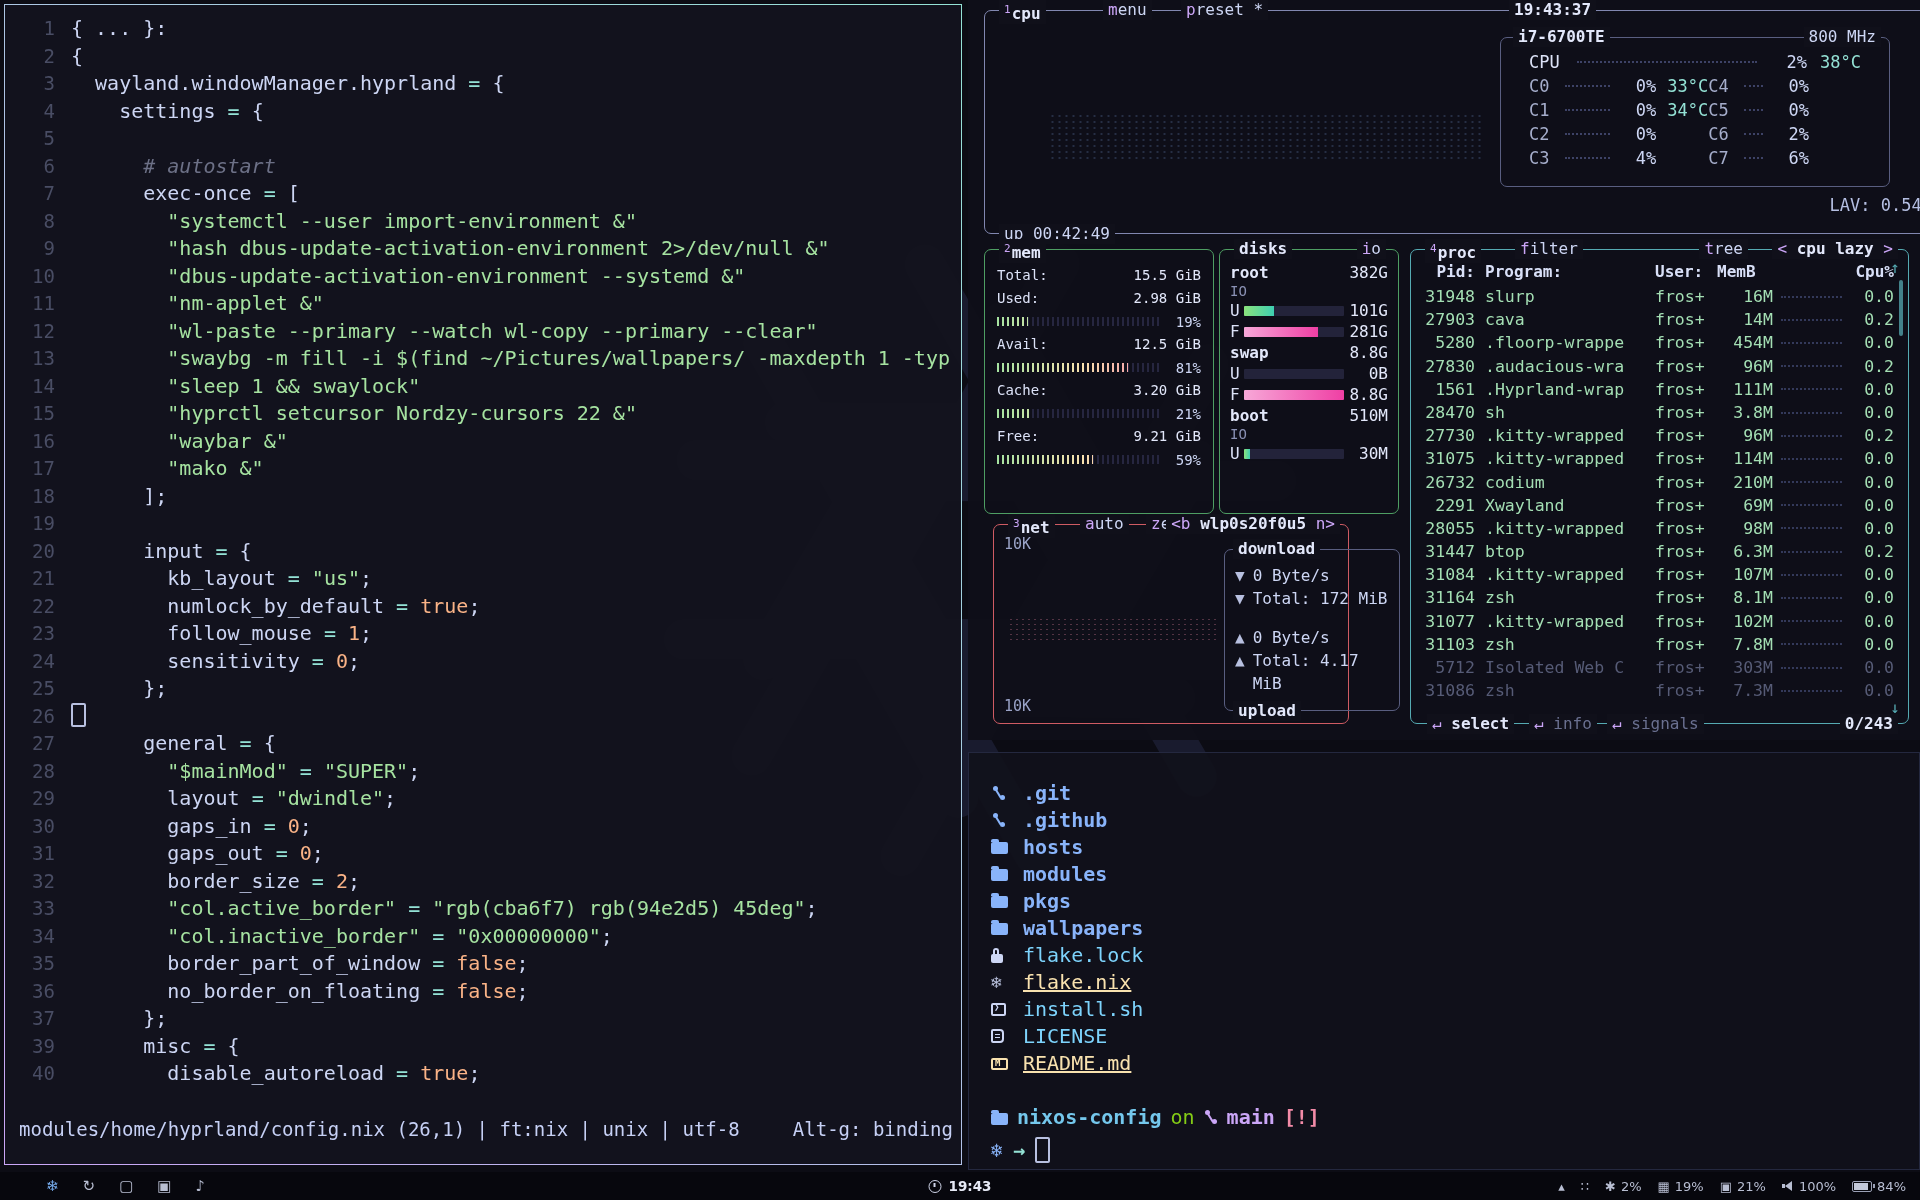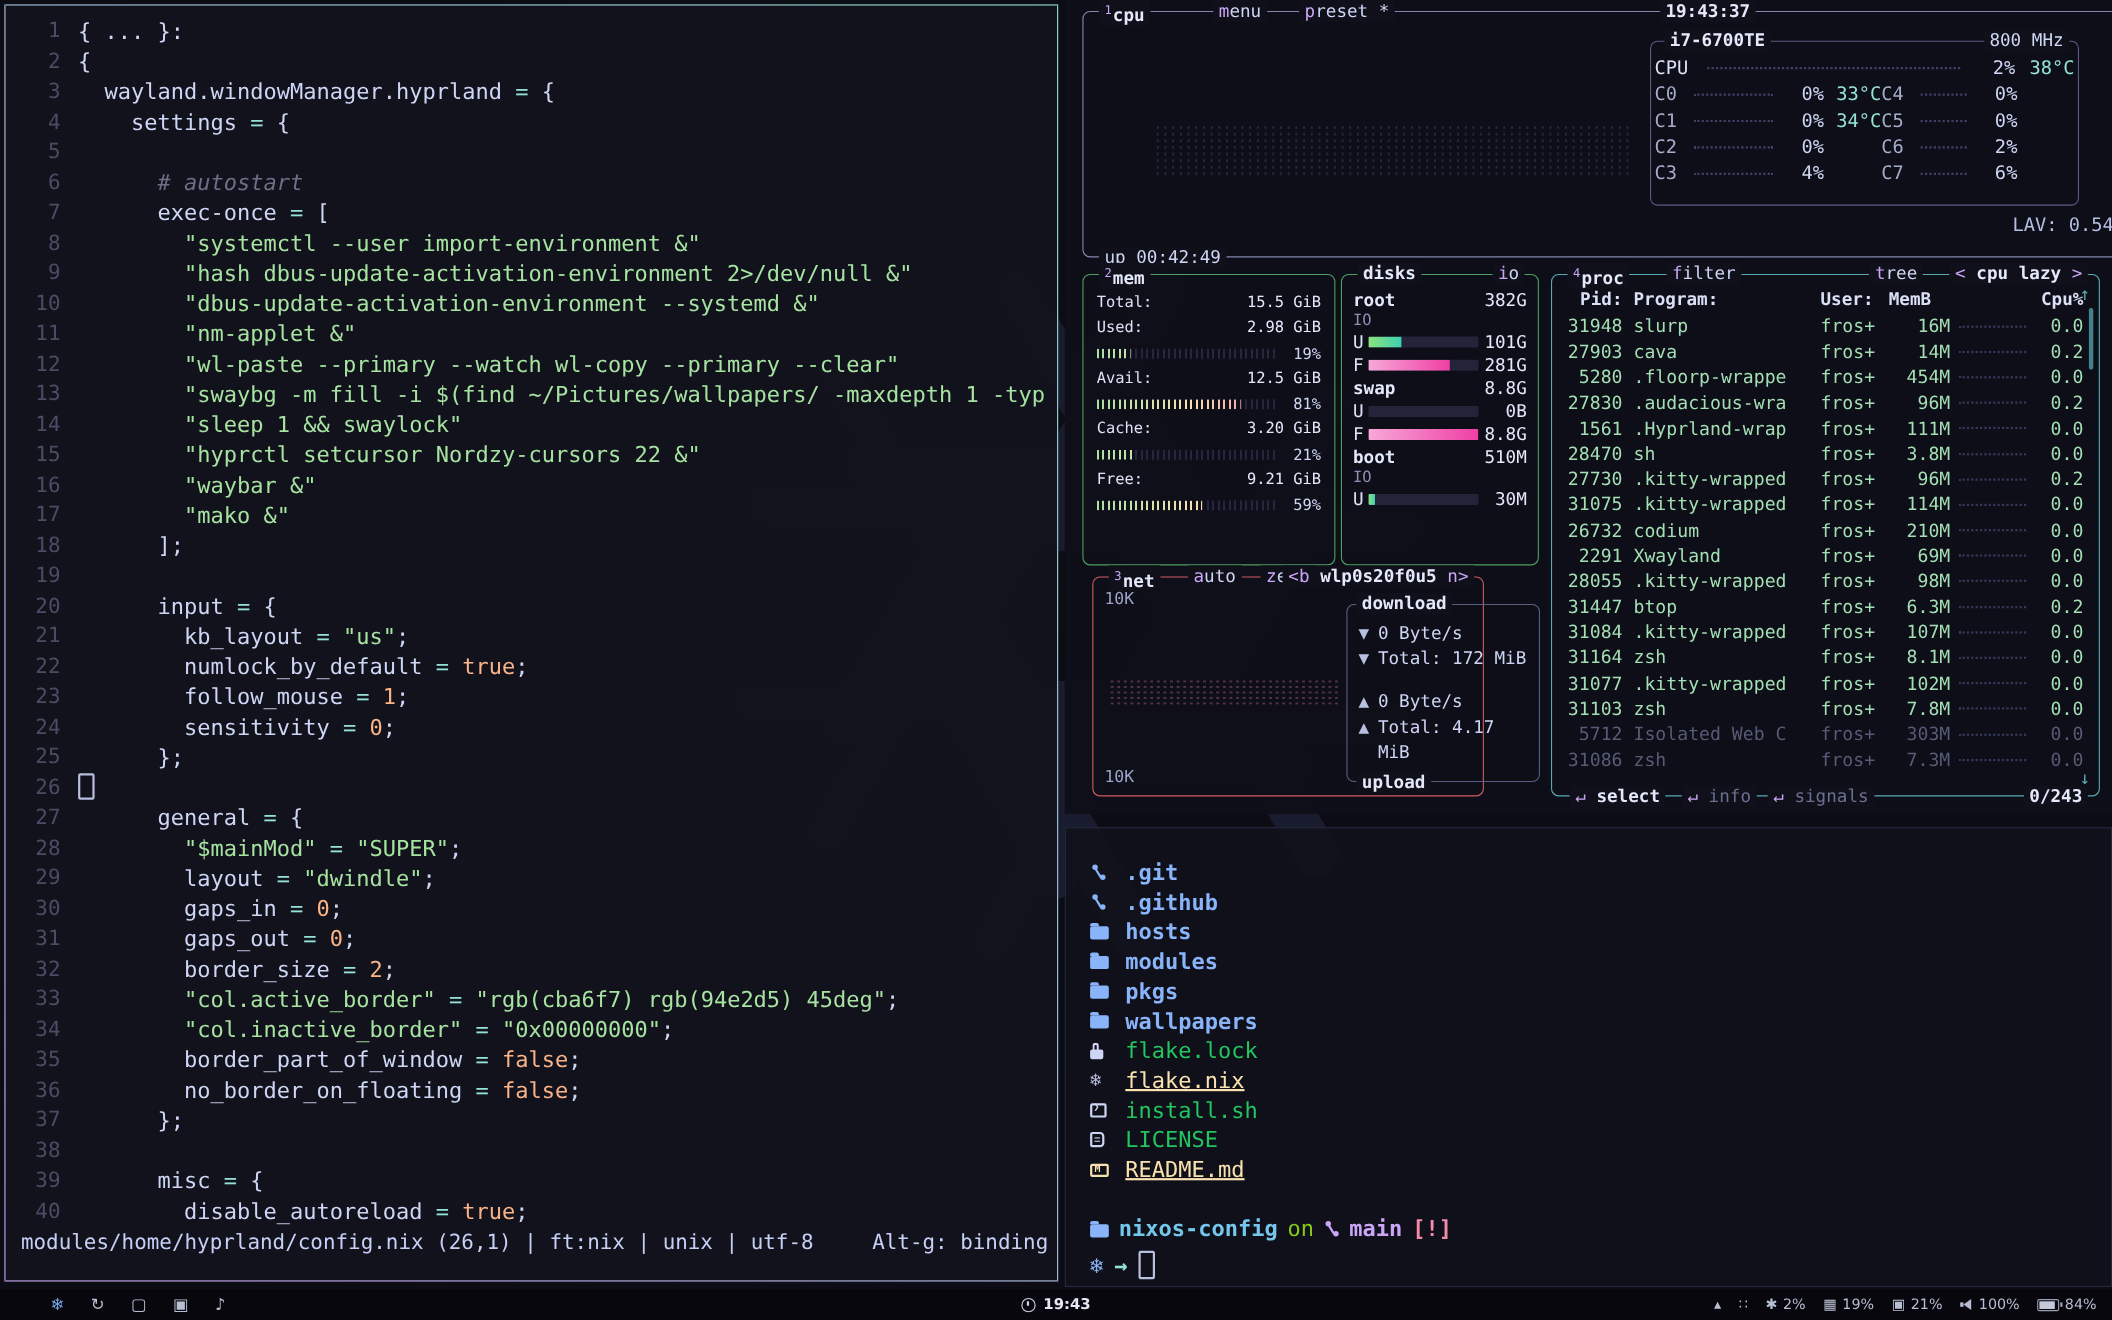--- a/index.html
+++ b/index.html
@@ -34,21 +34,21 @@
   .pm{color:var(--mauve);}
   .dimchip{color:#6a7090;}
 
   .cpu-box{left:16px;top:10px;width:1067px;height:224px;border-color:var(--cpu-border);}
   .ch-title{left:14px;} .ch-menu{left:118px;} .ch-preset{left:196px;}
   .ch-time{left:524px;font-weight:bold;color:#e3e8fb;} .ch-intv{right:8px;}
   .cpu-graph{position:absolute;left:64px;top:102px;width:436px;height:50px;
      background-image:radial-gradient(rgba(137,180,250,0.55) 1px,transparent 1.3px);
      background-size:7px 6px;opacity:.35;}
   .cpu-inner{position:absolute;left:515px;top:26px;width:390px;height:150px;border:1px solid var(--inner-border);
-     border-radius:7px;padding:12px 3px 4px;box-sizing:border-box;}
+     border-radius:7px;padding:12px 28px 4px;box-sizing:border-box;}
   .ch-model{left:12px;font-weight:bold;color:#e3e8fb;} .ch-freq{right:8px;}
   .cpu-row{display:flex;align-items:center;font-size:17px;height:24px;}
   .cpu-row .clab{width:40px;color:#dce2f7;}
   .cpu-row .cdots{flex:1;border-bottom:2px dotted #3d4266;height:0;margin:0 8px;}
   .cpu-row .cpct{width:42px;text-align:right;}
   .cpu-row .ctmp{width:54px;text-align:right;color:var(--teal);}
   .cores{display:grid;grid-template-columns:1.08fr 0.92fr;grid-template-rows:repeat(4,24px);
      grid-auto-flow:column;font-size:17px;}
   .core{display:flex;align-items:center;}
   .core .cname{color:#a5adcb;width:30px;}
@@ -116,21 +116,21 @@
   .scroll-down{position:absolute;right:8px;bottom:6px;color:var(--proc-border);font-size:16px;}
   .scroll-thumb{position:absolute;right:5px;top:30px;width:4px;height:56px;background:var(--proc-border);opacity:.75;border-radius:2px;}
   .ch-select{left:16px;} .ch-info{left:118px;} .ch-signals{left:196px;} .ch-count{right:10px;font-weight:bold;color:#e3e8fb;}
 
   
   .term{left:968px;top:752px;width:952px;height:418px;background:rgba(17,17,27,0.93);border:1px solid #24283f;}
   #file-list{position:absolute;left:22px;top:26px;font-size:20px;}
   .frow{display:flex;align-items:center;height:27px;}
   .fic{width:32px;display:flex;align-items:center;flex:none;}
   .f-dir{color:var(--blue);font-weight:bold;}
-  .f-file{color:#22c55e;text-align:right;}
+  .f-file{color:#7dd3fc;text-align:right;}
   .f-nix{color:var(--yellow);text-decoration:underline;}
   .f-md{color:var(--yellow);text-decoration:underline;}
   .prompt{position:absolute;left:22px;top:352px;font-size:20px;display:flex;align-items:center;gap:9px;}
   .p-dir{color:#74c7ec;font-weight:bold;}
   .p-on{color:#84cc16;}
   .p-branch{color:var(--mauve);font-weight:bold;}
   .p-status{color:var(--red);font-weight:bold;}
   .prompt2{position:absolute;left:22px;top:384px;font-size:20px;display:flex;align-items:center;gap:10px;}
   .p-nix{color:var(--blue);} .p-arrow{color:var(--teal);font-weight:bold;}
   .tcursor{display:inline-block;width:11px;height:22px;border:2px solid #b8c0e0;border-radius:2px;}
@@ -245,21 +245,20 @@
         <div class="cline"><span class="lnum">28</span><span class="ltext" style="padding-left: 8ch;"><span class="tok-s">"$mainMod" </span><span class="tok-o">= </span><span class="tok-s">"SUPER"</span><span class="tok-p">;</span></span></div>
         <div class="cline"><span class="lnum">29</span><span class="ltext" style="padding-left: 8ch;"><span class="tok-p">layout </span><span class="tok-o">= </span><span class="tok-s">"dwindle"</span><span class="tok-p">;</span></span></div>
         <div class="cline"><span class="lnum">30</span><span class="ltext" style="padding-left: 8ch;"><span class="tok-p">gaps_in </span><span class="tok-o">= </span><span class="tok-n">0</span><span class="tok-p">;</span></span></div>
         <div class="cline"><span class="lnum">31</span><span class="ltext" style="padding-left: 8ch;"><span class="tok-p">gaps_out </span><span class="tok-o">= </span><span class="tok-n">0</span><span class="tok-p">;</span></span></div>
         <div class="cline"><span class="lnum">32</span><span class="ltext" style="padding-left: 8ch;"><span class="tok-p">border_size </span><span class="tok-o">= </span><span class="tok-n">2</span><span class="tok-p">;</span></span></div>
         <div class="cline"><span class="lnum">33</span><span class="ltext" style="padding-left: 8ch;"><span class="tok-s">"col.active_border" </span><span class="tok-o">= </span><span class="tok-s">"rgb(cba6f7) rgb(94e2d5) 45deg"</span><span class="tok-p">;</span></span></div>
         <div class="cline"><span class="lnum">34</span><span class="ltext" style="padding-left: 8ch;"><span class="tok-s">"col.inactive_border" </span><span class="tok-o">= </span><span class="tok-s">"0x00000000"</span><span class="tok-p">;</span></span></div>
         <div class="cline"><span class="lnum">35</span><span class="ltext" style="padding-left: 8ch;"><span class="tok-p">border_part_of_window </span><span class="tok-o">= </span><span class="tok-n">false</span><span class="tok-p">;</span></span></div>
         <div class="cline"><span class="lnum">36</span><span class="ltext" style="padding-left: 8ch;"><span class="tok-p">no_border_on_floating </span><span class="tok-o">= </span><span class="tok-n">false</span><span class="tok-p">;</span></span></div>
         <div class="cline"><span class="lnum">37</span><span class="ltext" style="padding-left: 6ch;"><span class="tok-p">};</span></span></div>
-        <div class="cline"><span class="lnum">38</span><span class="ltext" style="padding-left: 0ch;"></span></div>
         <div class="cline"><span class="lnum">39</span><span class="ltext" style="padding-left: 6ch;"><span class="tok-p">misc </span><span class="tok-o">= </span><span class="tok-p">{</span></span></div>
         <div class="cline"><span class="lnum">40</span><span class="ltext" style="padding-left: 8ch;"><span class="tok-p">disable_autoreload </span><span class="tok-o">= </span><span class="tok-n">true</span><span class="tok-p">;</span></span></div>
       </div>
     <div class="statusline">
       <span>modules/home/hyprland/config.nix (26,1) | ft:nix | unix | utf-8</span>
       <span>Alt-g: binding</span>
     </div>
   </section>
 
   <section class="win btop">

